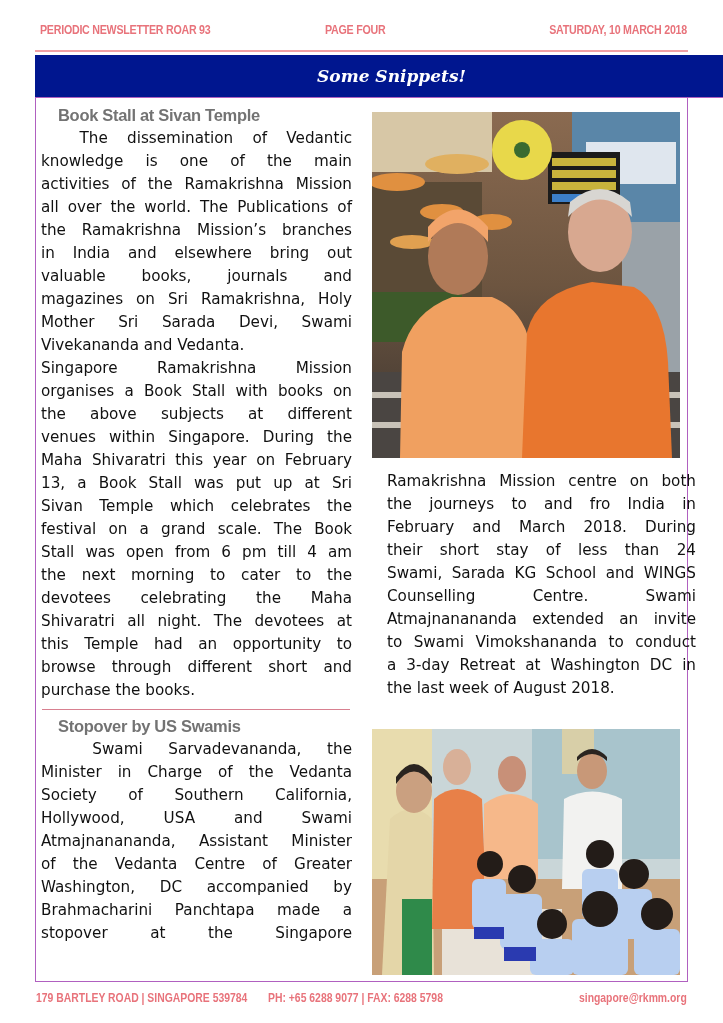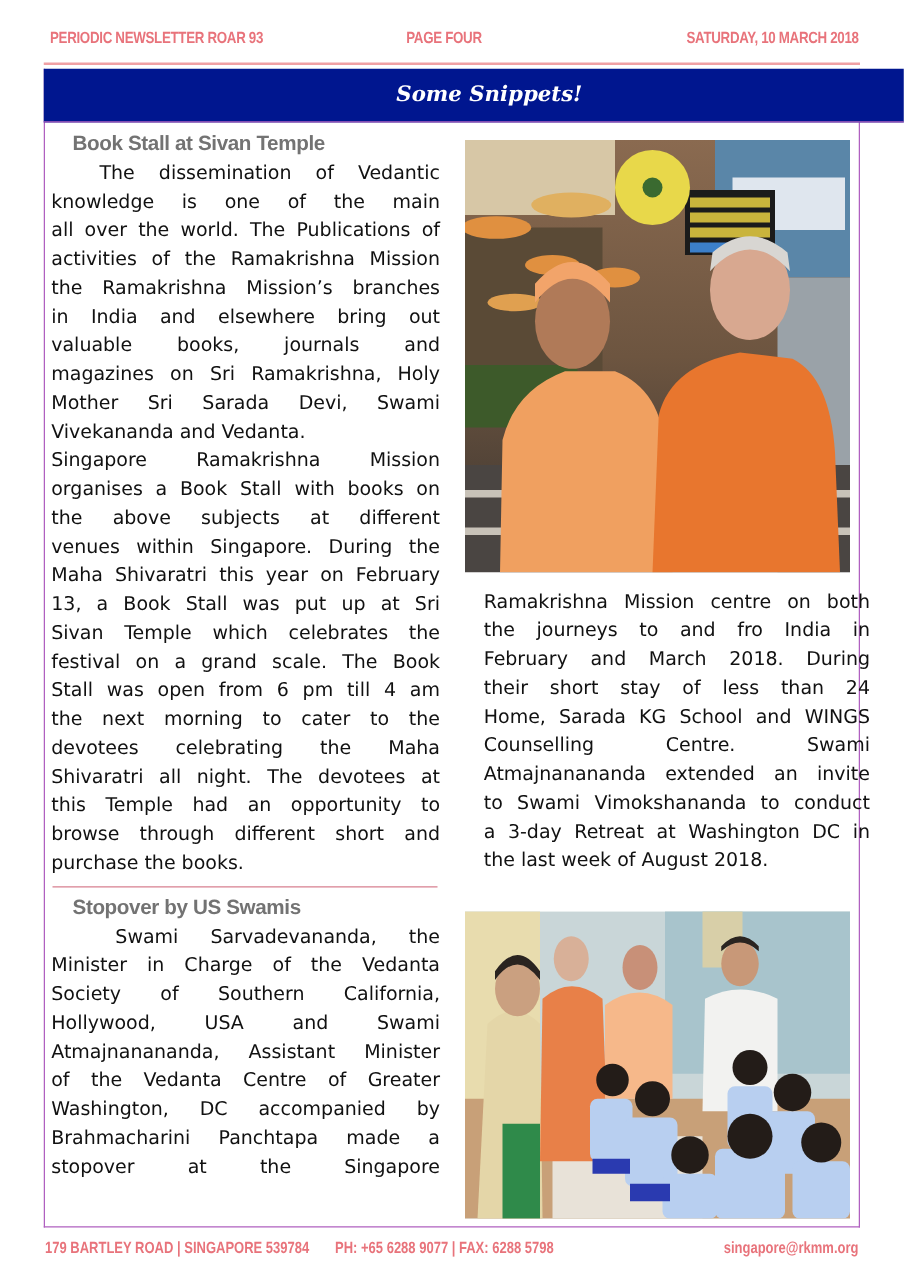--- a/index.html
+++ b/index.html
@@ -39,22 +39,22 @@
 <div class="frame"></div>
 <div class="banner">
   <span class="banner-title">Some Snippets!</span>
 </div>
 
 <div class="col left-col">
   <div class="section-title">Book Stall at Sivan Temple</div>
   <div class="para">
     <span class="line">&nbsp;&nbsp;The dissemination of Vedantic</span>
     <span class="line">knowledge is one of the main</span>
+    <span class="line">activities of the Ramakrishna Mission</span>
     <span class="line">all over the world. The Publications of</span>
-    <span class="line">activities of the Ramakrishna Mission</span>
     <span class="line">the Ramakrishna Mission’s branches</span>
     <span class="line">in India and elsewhere bring out</span>
     <span class="line">valuable books, journals and</span>
     <span class="line">magazines on Sri Ramakrishna, Holy</span>
     <span class="line">Mother Sri Sarada Devi, Swami</span>
     <span class="line last">Vivekananda and Vedanta.</span>
   </div>
   <div class="para">
     <span class="line">Singapore Ramakrishna Mission</span>
     <span class="line">organises a Book Stall with books on</span>
@@ -128,21 +128,21 @@
     <path d="M196 105 Q228 70 260 105 L258 90 Q228 64 198 90 Z" fill="#d8d6d2"></path>
   </svg>
 </div>
 
 <div class="col right-col" style="top:470px;">
   <div class="para">
     <span class="line">Ramakrishna Mission centre on both</span>
     <span class="line">the journeys to and fro India in</span>
     <span class="line">February and March 2018. During</span>
     <span class="line">their short stay of less than 24</span>
-    <span class="line">Home, Sarada KG School and WINGS</span>
+    <span class="line">Swami, Sarada KG School and WINGS</span>
     <span class="line">Counselling Centre. Swami</span>
     <span class="line">Atmajnanananda extended an invite</span>
     <span class="line">to Swami Vimokshananda to conduct</span>
     <span class="line">a 3-day Retreat at Washington DC in</span>
     <span class="line last">the last week of August 2018.</span>
   </div>
 </div>
 
 <div class="photo photo2">
   <svg width="308" height="246" viewBox="0 0 308 246" xmlns="http://www.w3.org/2000/svg">

